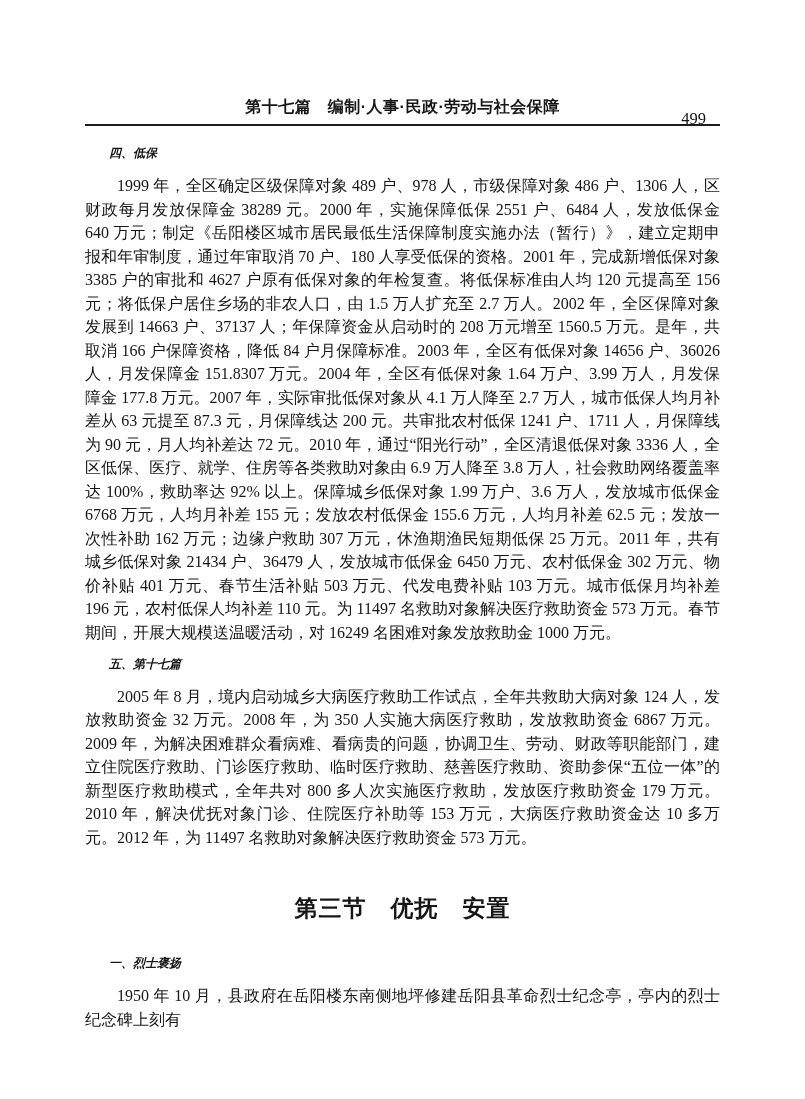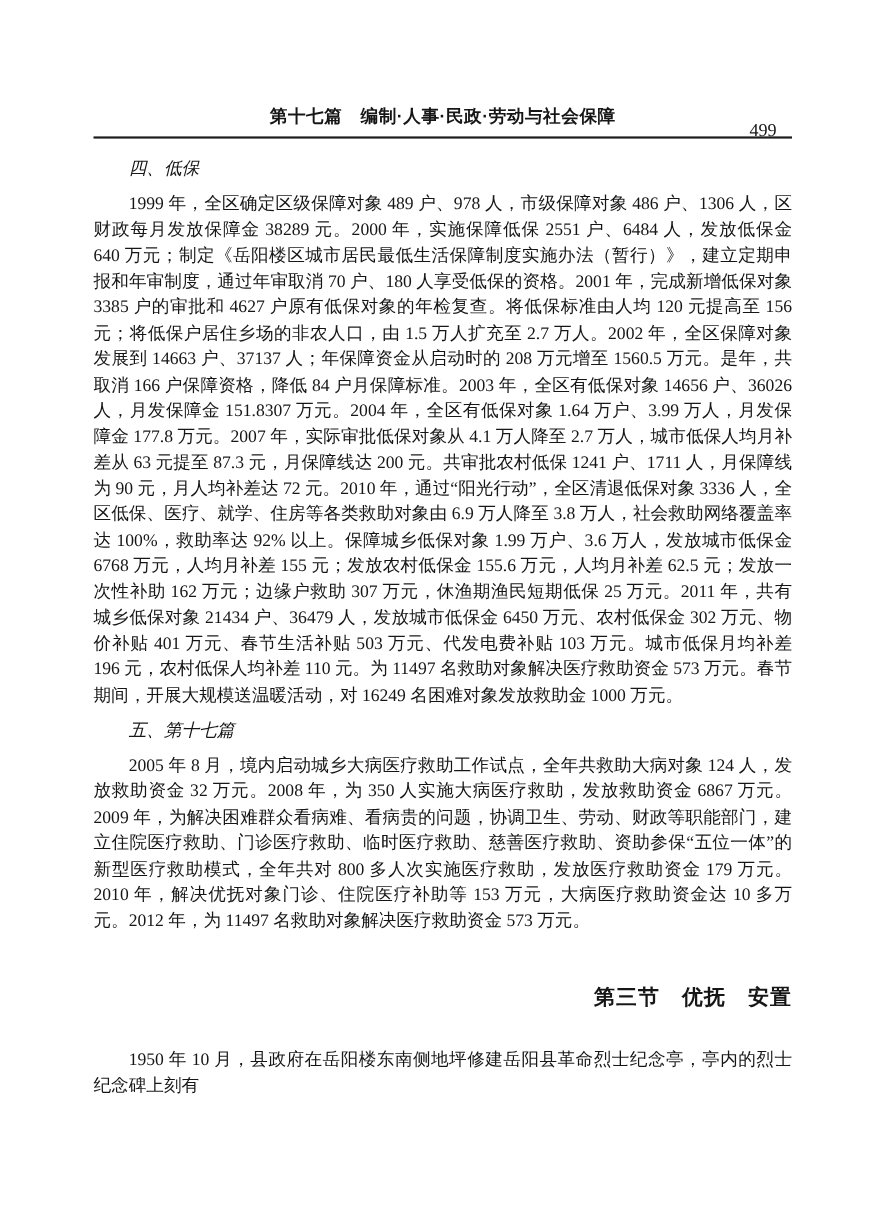--- a/index.html
+++ b/index.html
@@ -58,33 +58,33 @@
   }
   .body-text p {
     margin: 0;
     text-indent: 2em;
   }
   .body-text p.continuation {
     text-indent: 0;
   }
   .subsection-heading {
     font-family: "Liberation Serif", "DejaVu Serif", serif;
-    font-size: 16px;
-    font-weight: 400;
+    font-size: 12px;
+    font-weight: 700;
     font-style: italic;          
     line-height: 23.5px;
     margin: 8.5px 0;
     text-indent: 2em;
   }
   .section-title {
     font-family: "Liberation Sans", "DejaVu Sans", sans-serif;
     font-weight: 700;
-    font-size: 19px;
+    font-size: 23px;
     line-height: 28px;
-    text-align: right;
+    text-align: center;
     text-indent: 0;
     letter-spacing: 1px;
     margin: 45px 0 30px 0;
   }
 </style>
 </head>
 <body>
 
 <div class="page">
   <div class="content">
@@ -102,18 +102,19 @@
       <h3 class="subsection-heading">四、低保</h3>
 
       <p>1999 年，全区确定区级保障对象 489 户、978 人，市级保障对象 486 户、1306 人，区财政每月发放保障金 38289 元。2000 年，实施保障低保 2551 户、6484 人，发放低保金 640 万元；制定《岳阳楼区城市居民最低生活保障制度实施办法（暂行）》，建立定期申报和年审制度，通过年审取消 70 户、180 人享受低保的资格。2001 年，完成新增低保对象 3385 户的审批和 4627 户原有低保对象的年检复查。将低保标准由人均 120 元提高至 156 元；将低保户居住乡场的非农人口，由 1.5 万人扩充至 2.7 万人。2002 年，全区保障对象发展到 14663 户、37137 人；年保障资金从启动时的 208 万元增至 1560.5 万元。是年，共取消 166 户保障资格，降低 84 户月保障标准。2003 年，全区有低保对象 14656 户、36026 人，月发保障金 151.8307 万元。2004 年，全区有低保对象 1.64 万户、3.99 万人，月发保障金 177.8 万元。2007 年，实际审批低保对象从 4.1 万人降至 2.7 万人，城市低保人均月补差从 63 元提至 87.3 元，月保障线达 200 元。共审批农村低保 1241 户、1711 人，月保障线为 90 元，月人均补差达 72 元。2010 年，通过“阳光行动”，全区清退低保对象 3336 人，全区低保、医疗、就学、住房等各类救助对象由 6.9 万人降至 3.8 万人，社会救助网络覆盖率达 100%，救助率达 92% 以上。保障城乡低保对象 1.99 万户、3.6 万人，发放城市低保金 6768 万元，人均月补差 155 元；发放农村低保金 155.6 万元，人均月补差 62.5 元；发放一次性补助 162 万元；边缘户救助 307 万元，休渔期渔民短期低保 25 万元。2011 年，共有城乡低保对象 21434 户、36479 人，发放城市低保金 6450 万元、农村低保金 302 万元、物价补贴 401 万元、春节生活补贴 503 万元、代发电费补贴 103 万元。城市低保月均补差 196 元，农村低保人均补差 110 元。为 11497 名救助对象解决医疗救助资金 573 万元。春节期间，开展大规模送温暖活动，对 16249 名困难对象发放救助金 1000 万元。</p>
 
       <h3 class="subsection-heading">五、第十七篇</h3>
 
       <p>2005 年 8 月，境内启动城乡大病医疗救助工作试点，全年共救助大病对象 124 人，发放救助资金 32 万元。2008 年，为 350 人实施大病医疗救助，发放救助资金 6867 万元。2009 年，为解决困难群众看病难、看病贵的问题，协调卫生、劳动、财政等职能部门，建立住院医疗救助、门诊医疗救助、临时医疗救助、慈善医疗救助、资助参保“五位一体”的新型医疗救助模式，全年共对 800 多人次实施医疗救助，发放医疗救助资金 179 万元。2010 年，解决优抚对象门诊、住院医疗补助等 153 万元，大病医疗救助资金达 10 多万元。2012 年，为 11497 名救助对象解决医疗救助资金 573 万元。</p>
 
       <h2 class="section-title">第三节　优抚　安置</h2>
 
+      <h3 class="subsection-heading">一、烈士褒扬</h3>
 
       <p>1950 年 10 月，县政府在岳阳楼东南侧地坪修建岳阳县革命烈士纪念亭，亭内的烈士纪念碑上刻有</p>
 
     </div>
   </div>
 </div>
 
 </body></html>

